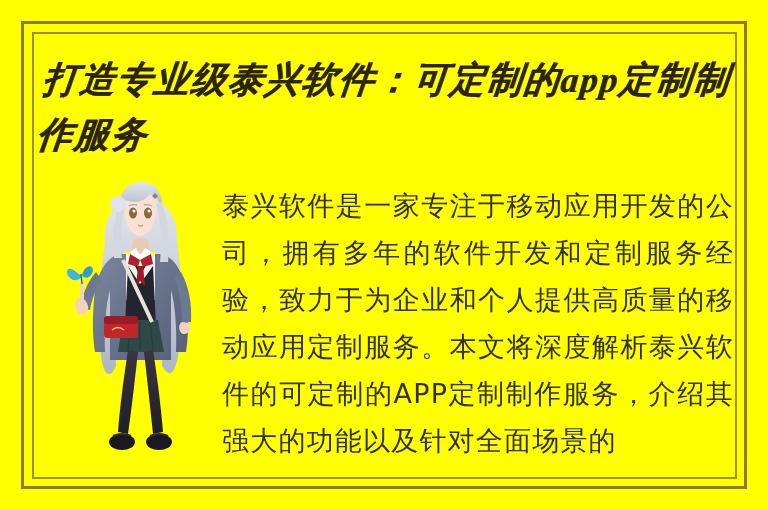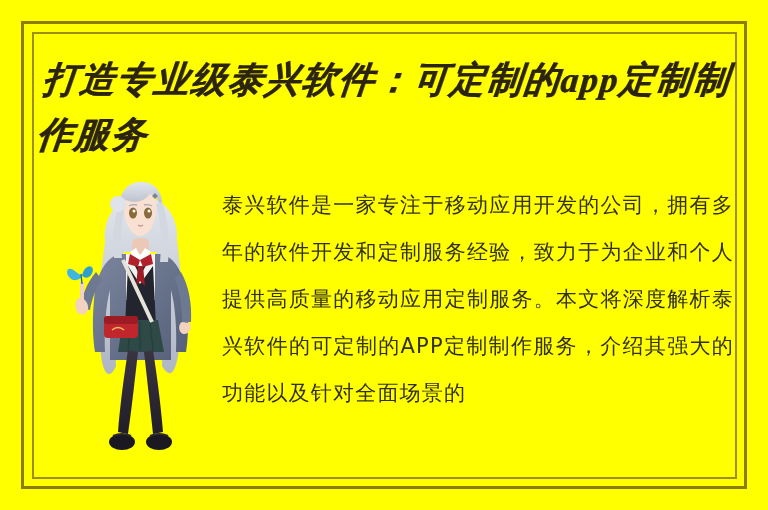--- a/index.html
+++ b/index.html
@@ -58,21 +58,21 @@
   }
 
   
   .body-copy {
     position: absolute;
     left: 222px;
     top: 182px;
     width: 512px;
     color: #33301c;
     font-family: "DejaVu Sans", sans-serif;
-    font-size: 21px;
+    font-size: 27px;
     font-weight: 400;
     line-height: 47px;
     letter-spacing: 1.2px;
     text-align: justify;
     white-space: pre-wrap;
   }
 
   
   .character {
     position: absolute;

